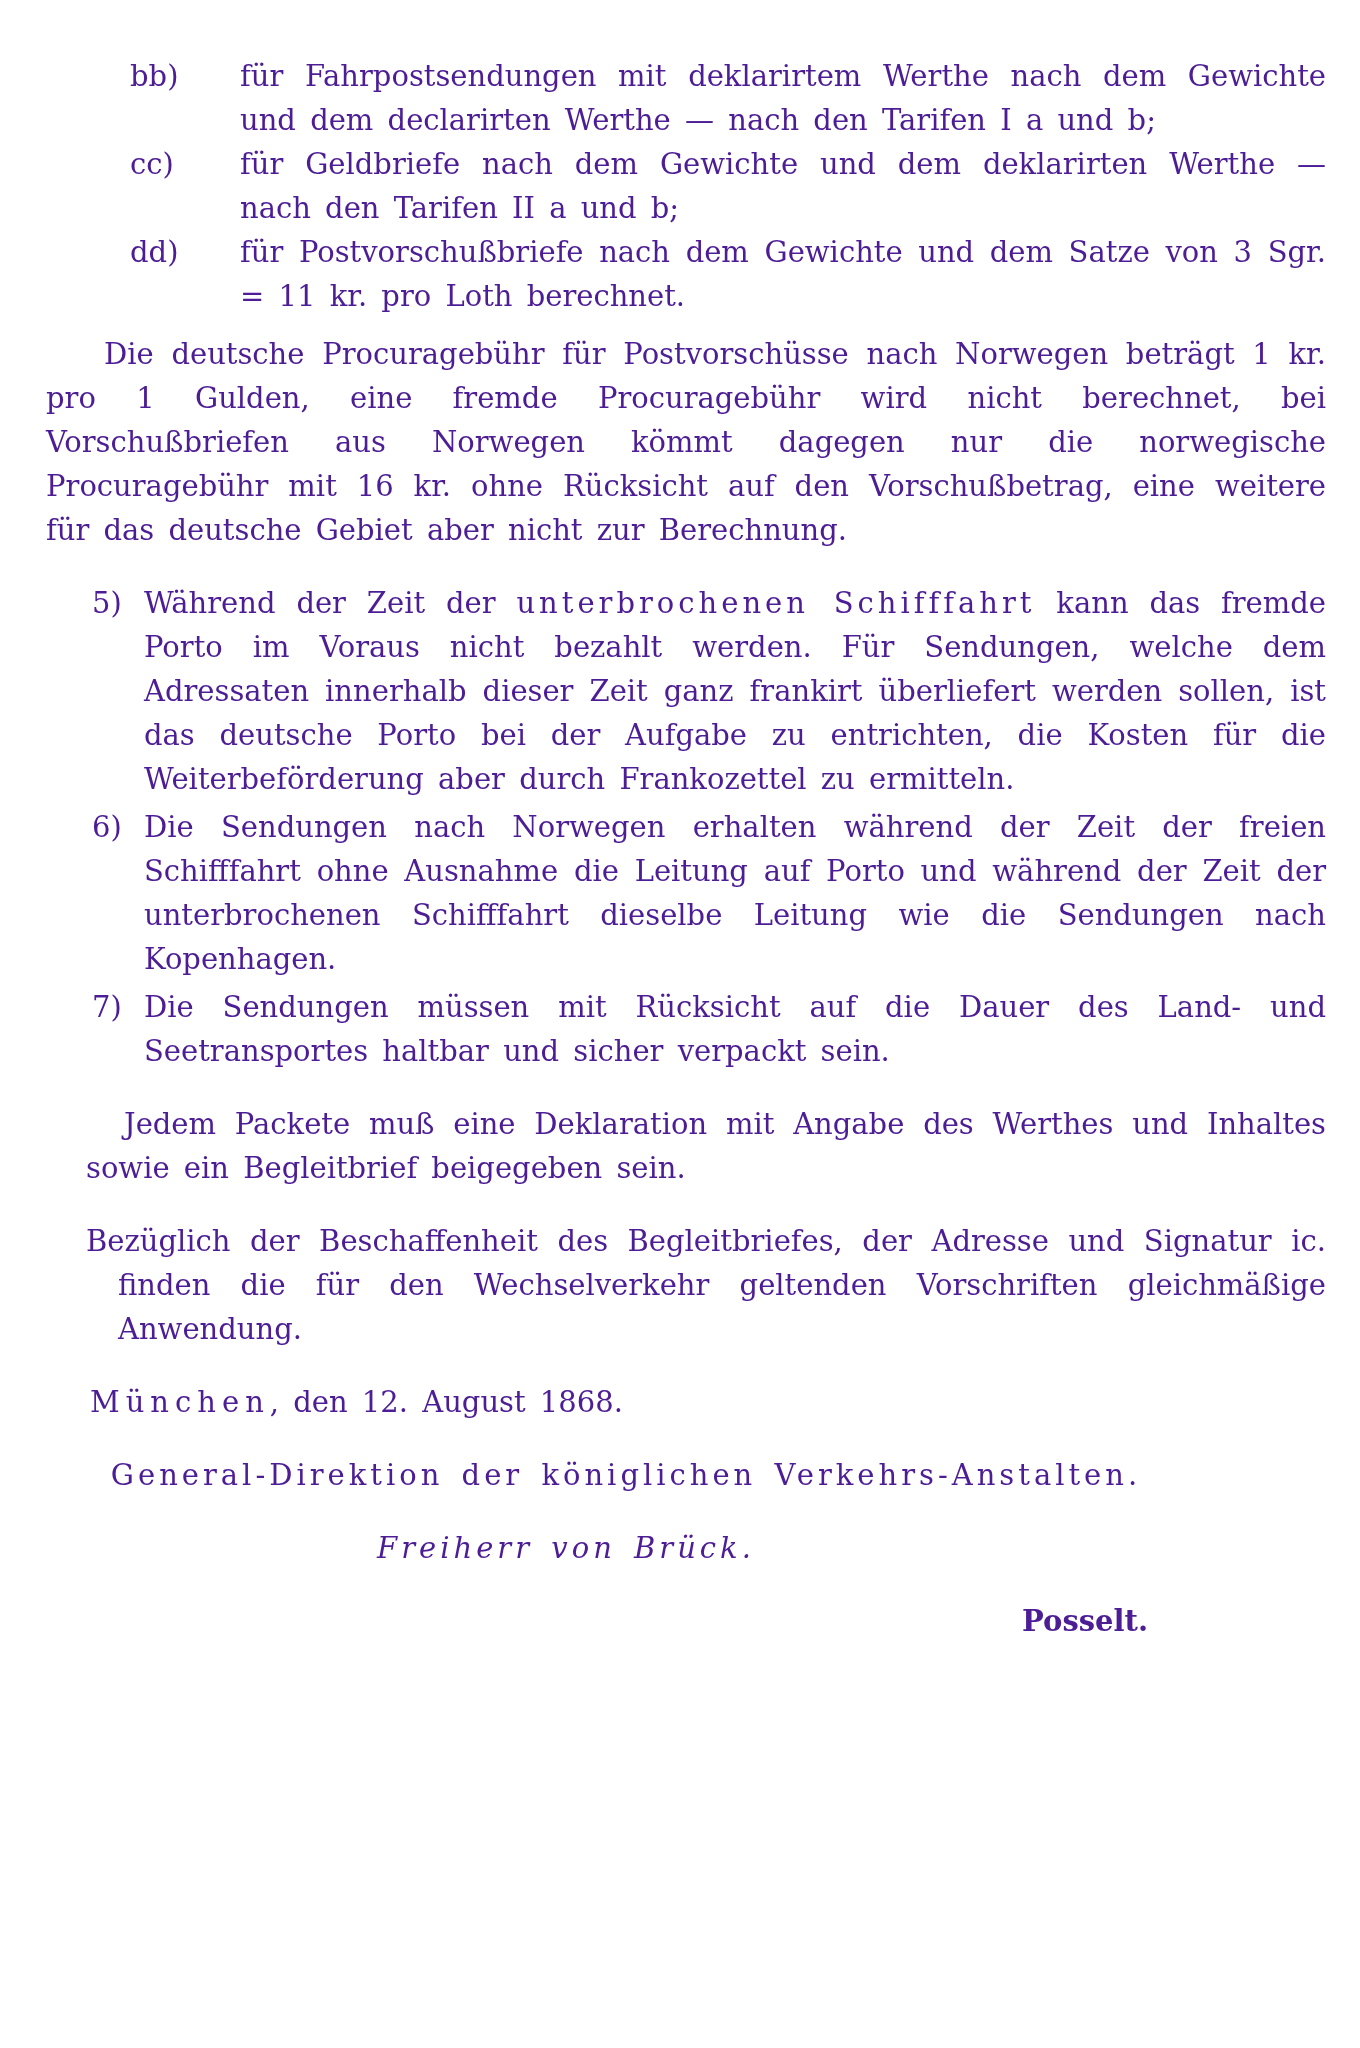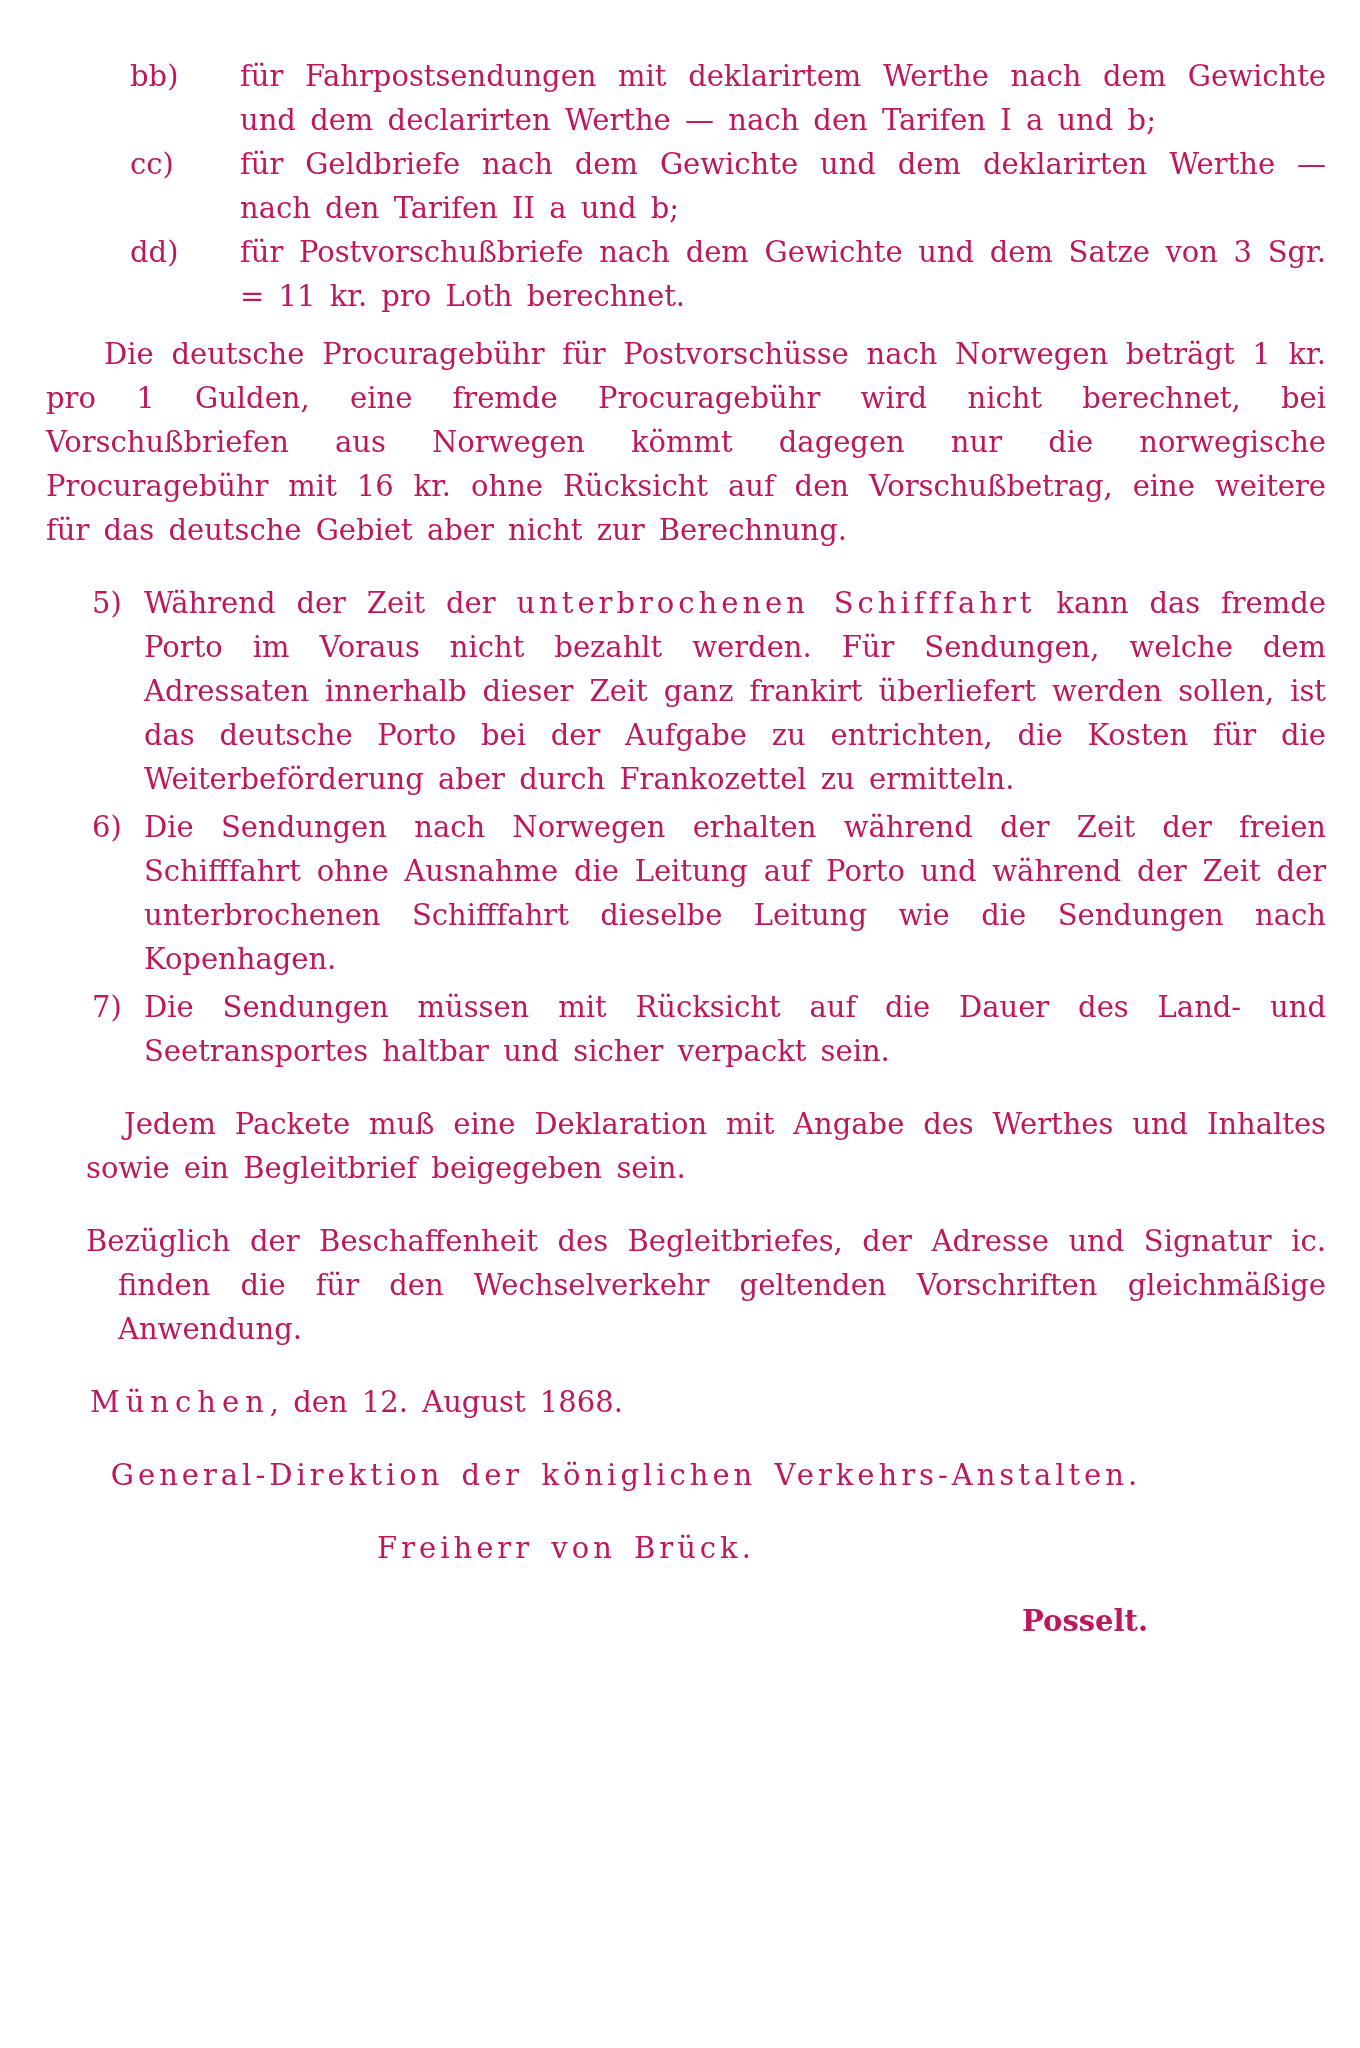--- a/index.html
+++ b/index.html
@@ -1,20 +1,20 @@
 <!DOCTYPE html>
 <html lang="de"><head>
 <meta charset="utf-8">
 <style>
   html,body{margin:0;padding:0;background:#ffffff;}
   .page{
     position:relative;
     width:1360px;height:2048px;
     background:#ffffff;
-    color:#be185d;
+    color:#4c1d95;
     font-family:"DejaVu Serif", serif;
     font-size:29px;
     line-height:44px;
     box-sizing:border-box;
     padding:54px 34px 0 46px;
     word-spacing:5px;
   }
   
   .sub-item{display:flex;margin-left:84px;}
   .sub-item .si-label{flex:0 0 110px;}
@@ -28,21 +28,21 @@
   .gesperrt{letter-spacing:4px;}
   
   .para-packet{margin-left:40px;text-indent:38px;text-align:justify;}
   
   .para-begleit{margin-left:72px;text-indent:-32px;text-align:justify;}
   
   .dateline{margin-left:44px;margin-top:18px;}
   .dateline .place{letter-spacing:6px;}
   
   .sig-org{text-align:center;letter-spacing:4px;margin-top:12px;margin-right:120px;}
-  .sig-name{text-align:center;letter-spacing:4px;margin-top:0;margin-right:240px;}
+  .sig-name{text-align:center;letter-spacing:4px;margin-top:0;margin-right:240px;font-style:italic;}
   .sig-counter{text-align:right;margin-right:178px;margin-top:24px;font-weight:bold;}
 </style>
 </head>
 <body>
 
 <div class="page">
 
   <div class="sub-item">
     <span class="si-label">bb)</span>
     <span class="si-text">für Fahrpostsendungen mit deklarirtem Werthe nach dem Gewichte und dem declarirten Werthe — nach den Tarifen I a und b;</span>

